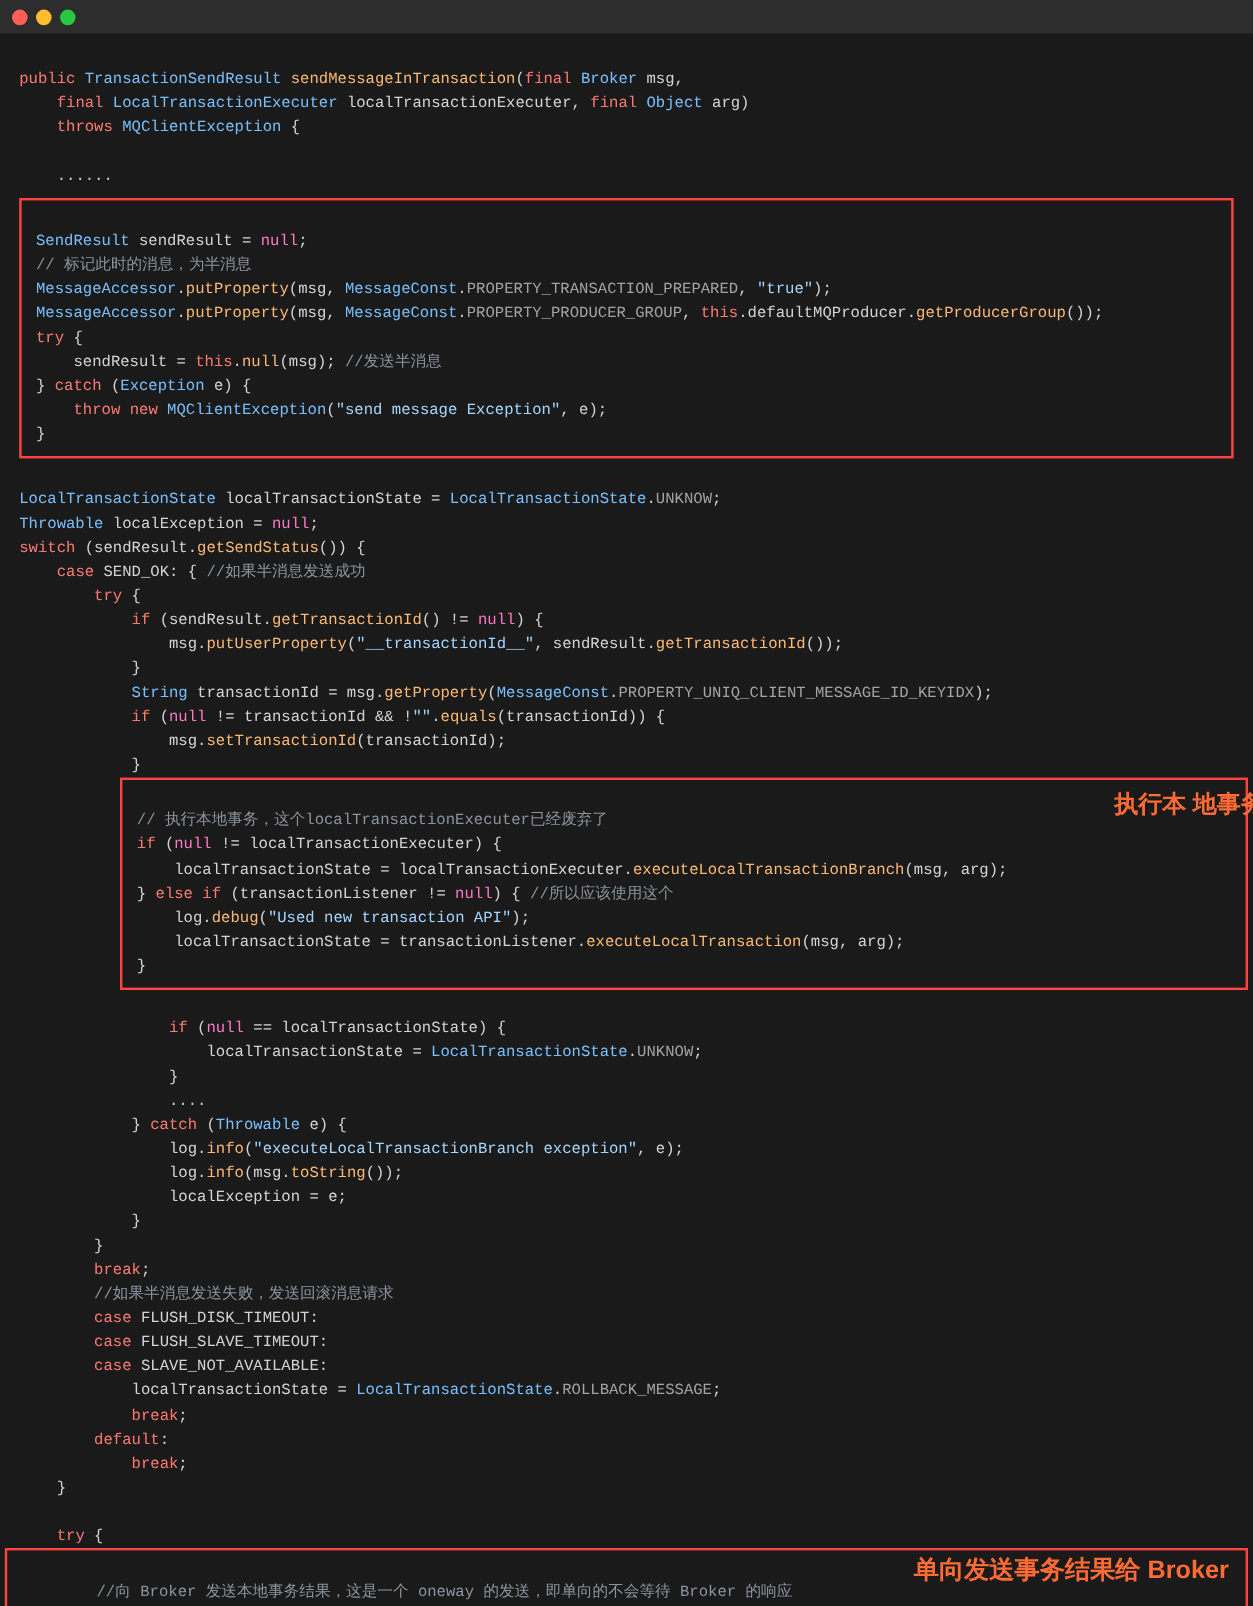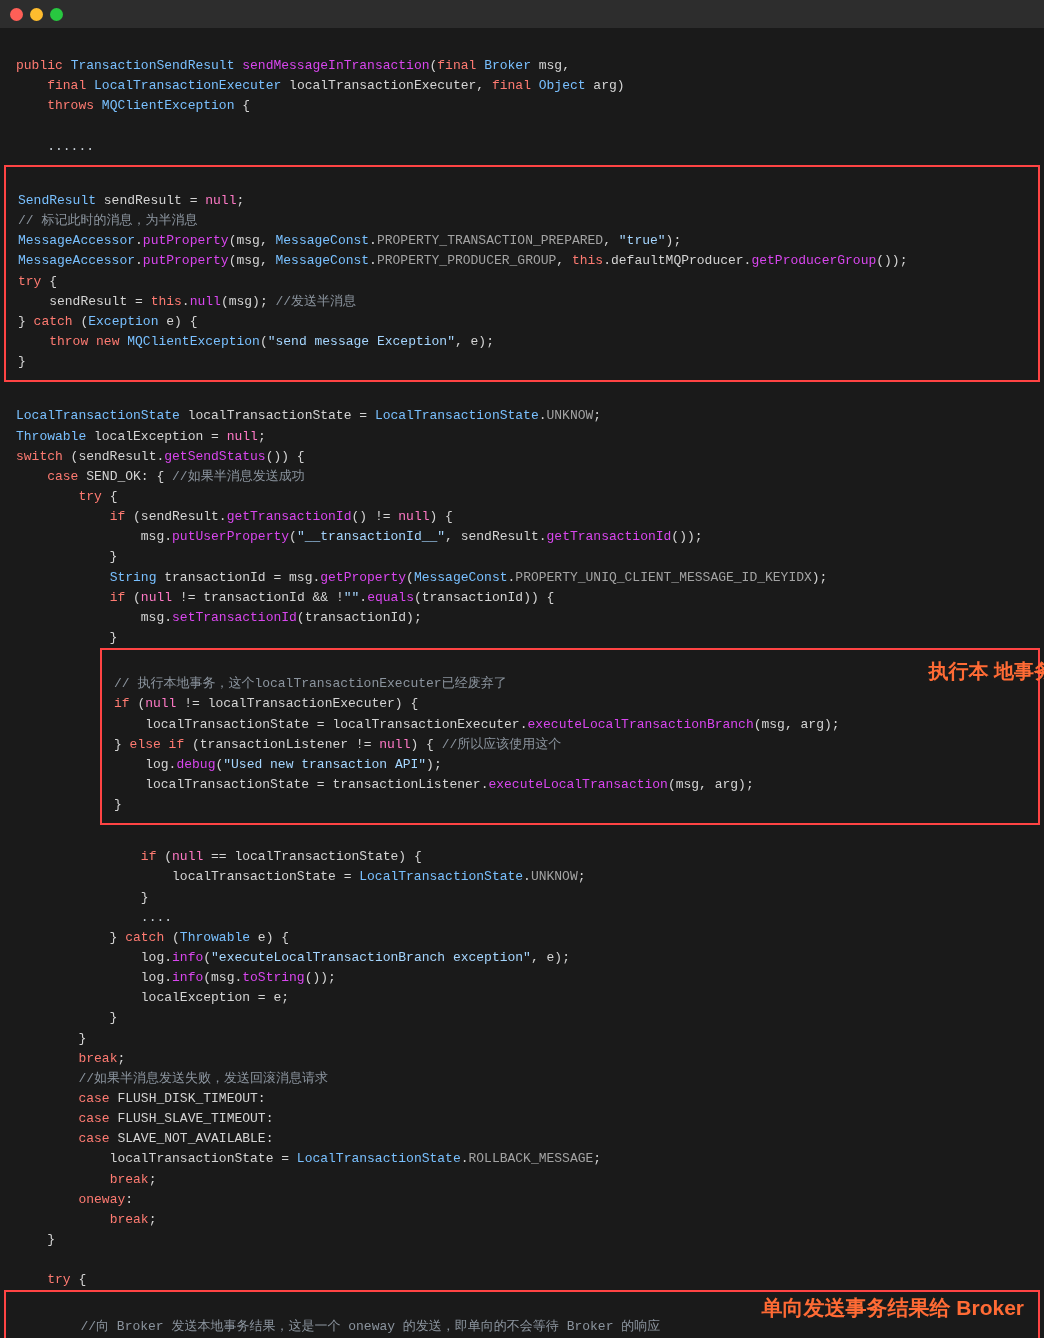--- a/index.html
+++ b/index.html
@@ -37,21 +37,21 @@
       line-height: 1.55;
       position: relative;
       white-space: pre;
     }
 
     .kw { color: #ff7b72; } 
     .kw2 { color: #ff79c6; } 
     .type { color: #79c0ff; } 
     .str { color: #a5d6ff; } 
     .comment { color: #8b949e; }
-    .method { color: #d946ef; }
+    .method { color: #fdba74; }
     .plain { color: #c9d1d9; }
     .cyan { color: #a3a3a3; }
 
     .annotation {
       color: #ff6b35;
       font-size: 22px;
       font-weight: bold;
       position: absolute;
       font-family: 'Microsoft YaHei', 'SimHei', Arial, sans-serif;
       white-space: nowrap;
@@ -72,21 +72,21 @@
 
 <div class="code-wrapper">
   <div class="code-area">
 <span class="kw">public</span> <span class="type">TransactionSendResult</span> <span class="method">sendMessageInTransaction</span>(<span class="kw">final</span> <span class="type">Broker</span> msg,
     <span class="kw">final</span> <span class="type">LocalTransactionExecuter</span> localTransactionExecuter, <span class="kw">final</span> <span class="type">Object</span> arg)
     <span class="kw">throws</span> <span class="type">MQClientException</span> {
 
     <span class="plain">......</span></div>
 
   <div style="position:relative;">
-    <div style="border: 2px solid #ff4444; margin: 0 4px; padding: 4px 12px; padding-bottom: 8px;">
+    <div style="border: 2px solid #ff4444; margin: 0 16px; padding: 4px 12px; padding-bottom: 8px;">
       <div class="code-area" style="padding: 0;">
 <span class="type">SendResult</span> sendResult = <span class="kw2">null</span>;
 <span class="comment">// 标记此时的消息，为半消息</span>
 <span class="type">MessageAccessor</span>.<span class="method">putProperty</span>(msg, <span class="type">MessageConst</span>.<span class="cyan">PROPERTY_TRANSACTION_PREPARED</span>, <span class="str">"true"</span>);
 <span class="type">MessageAccessor</span>.<span class="method">putProperty</span>(msg, <span class="type">MessageConst</span>.<span class="cyan">PROPERTY_PRODUCER_GROUP</span>, <span class="kw">this</span>.defaultMQProducer.<span class="method">getProducerGroup</span>());
 <span class="kw">try</span> {
     sendResult = <span class="kw">this</span>.<span class="method">null</span>(msg); <span class="comment">//发送半消息</span>
 } <span class="kw">catch</span> (<span class="type">Exception</span> e) {
     <span class="kw">throw</span> <span class="kw">new</span> <span class="type">MQClientException</span>(<span class="str">"send message Exception"</span>, e);
 }</div>
@@ -133,21 +133,21 @@
                 localException = e;
             }
         }
         <span class="kw">break</span>;
         <span class="comment">//如果半消息发送失败，发送回滚消息请求</span>
         <span class="kw">case</span> FLUSH_DISK_TIMEOUT:
         <span class="kw">case</span> FLUSH_SLAVE_TIMEOUT:
         <span class="kw">case</span> SLAVE_NOT_AVAILABLE:
             localTransactionState = <span class="type">LocalTransactionState</span>.<span class="cyan">ROLLBACK_MESSAGE</span>;
             <span class="kw">break</span>;
-        <span class="kw">oneway</span>:
+        <span class="kw">default</span>:
             <span class="kw">break</span>;
     }
 
     <span class="kw">try</span> {</div>
 
   <div style="position:relative;">
     <div style="border: 2px solid #ff4444; margin: 0 4px; padding: 4px 12px; padding-bottom: 8px;">
       <div class="code-area" style="padding: 0;">
         <span class="comment">//向 Broker 发送本地事务结果，这是一个 oneway 的发送，即单向的不会等待 Broker 的响应</span>
         .(sendResult, localTransactionState, localException);</div>

